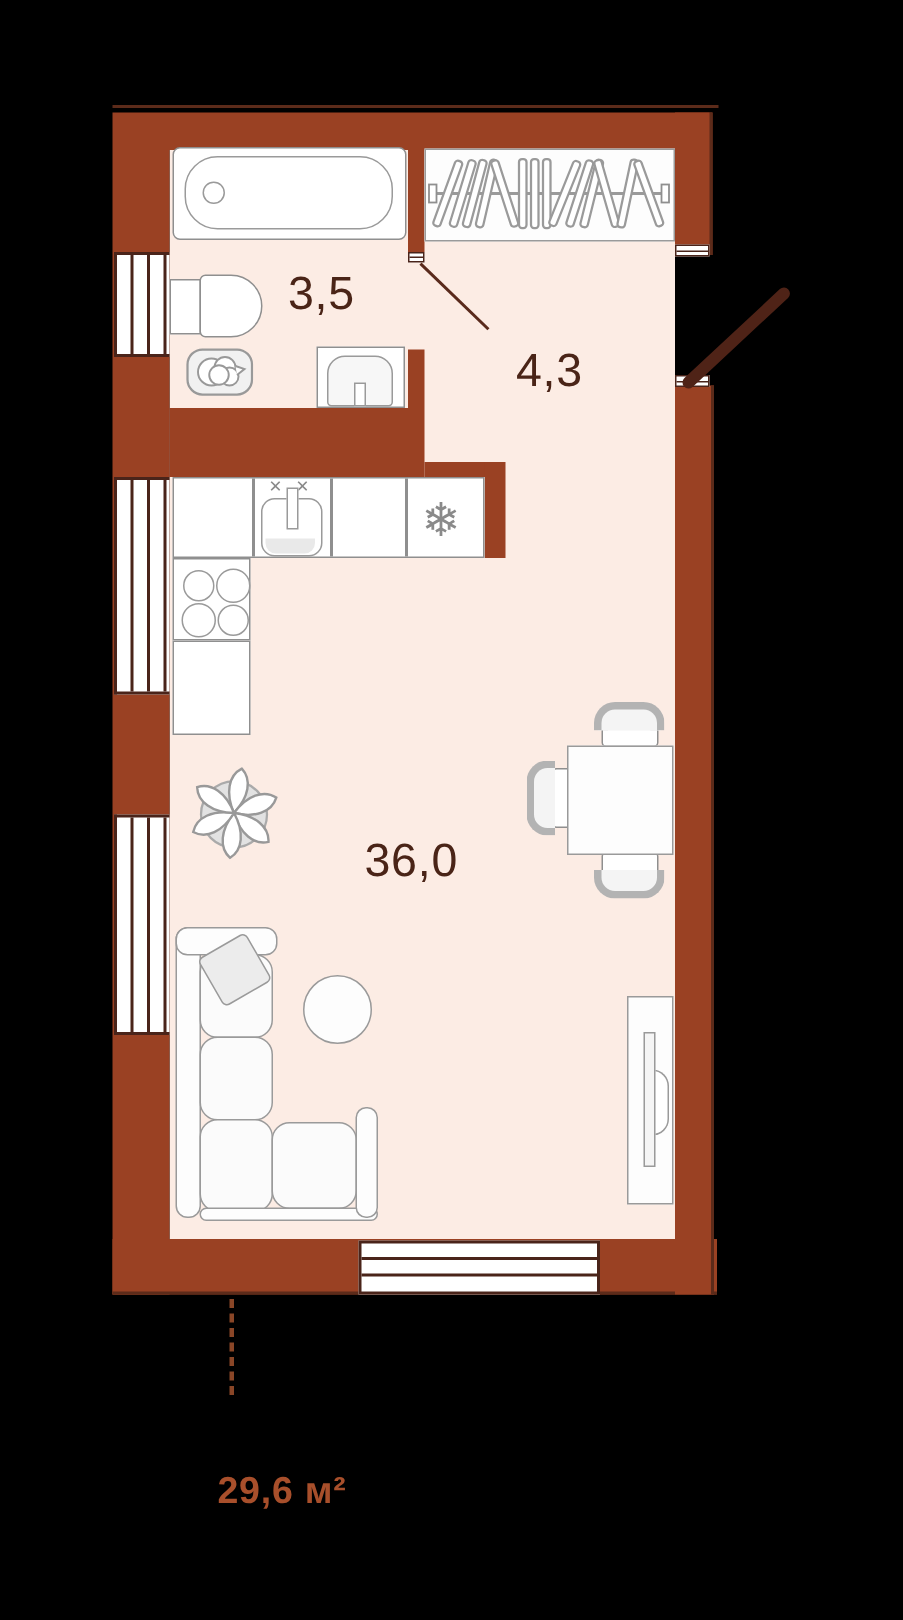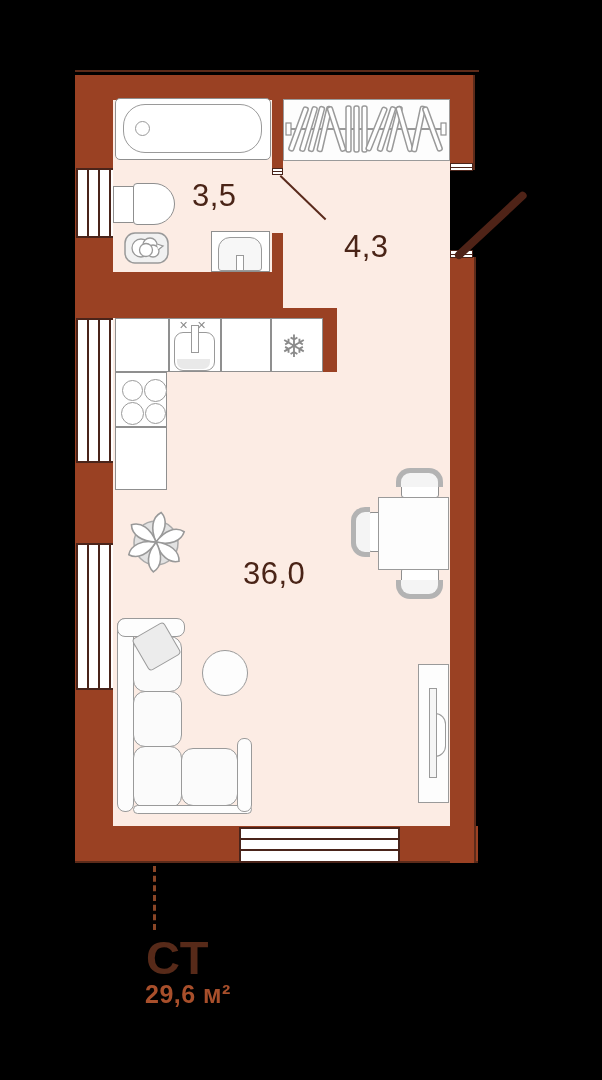--- a/index.html
+++ b/index.html
@@ -189,16 +189,15 @@
 
   <div class="furn-soft" style="left:418px;top:664px;width:31px;height:139px;"></div>
   <div class="abs" style="left:435px;top:713px;width:11px;height:44px;background:#fff;border:1.5px solid #9a9a9a;border-left:none;border-radius:0 22px 22px 0;box-sizing:border-box;"></div>
   <div class="abs" style="left:429px;top:688px;width:8px;height:90px;background:#f5f5f5;border:1.5px solid #9a9a9a;box-sizing:border-box;"></div>
 
   <div class="room-label" style="left:192px;top:178px;">3,5</div>
   <div class="room-label" style="left:344px;top:199px;margin-top:30px;">4,3</div>
   <div class="room-label" style="left:243px;top:556px;">36,0</div>
 
   <div class="leader" style="left:153px;top:866px;height:64px;"></div>
-  <div id="label-st">СТ</div>
   <div id="label-area">29,6 м²</div>
 
 </div>
 
 </body></html>

